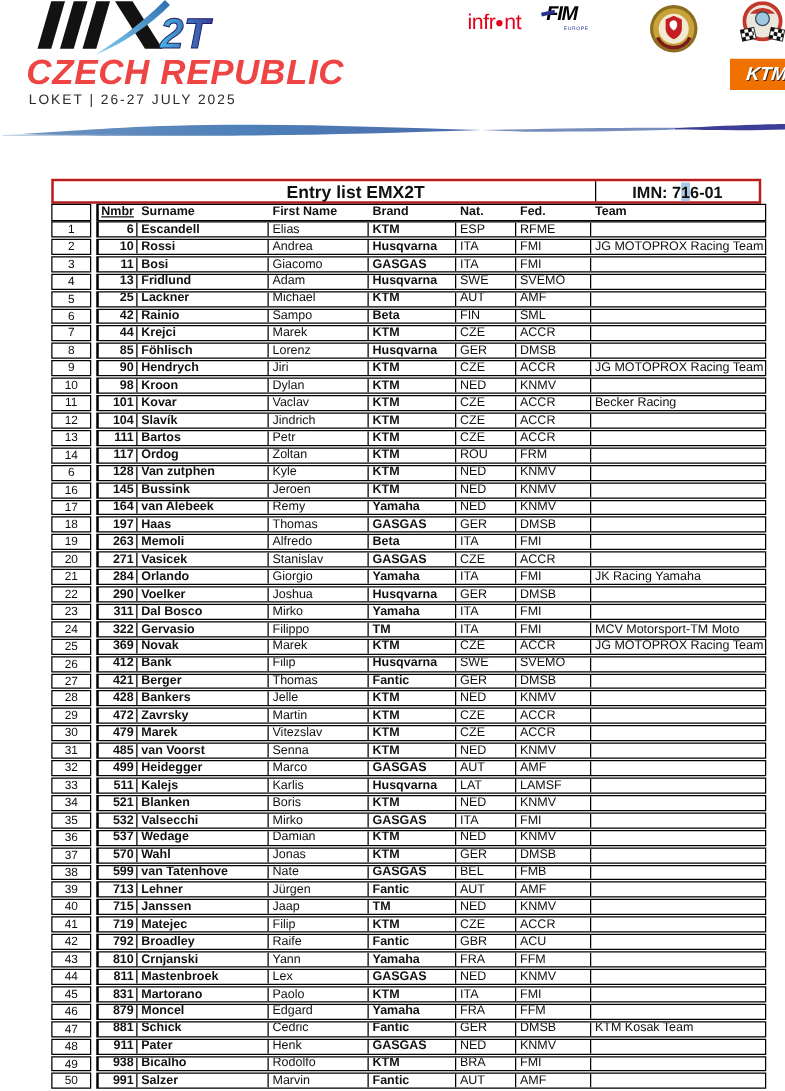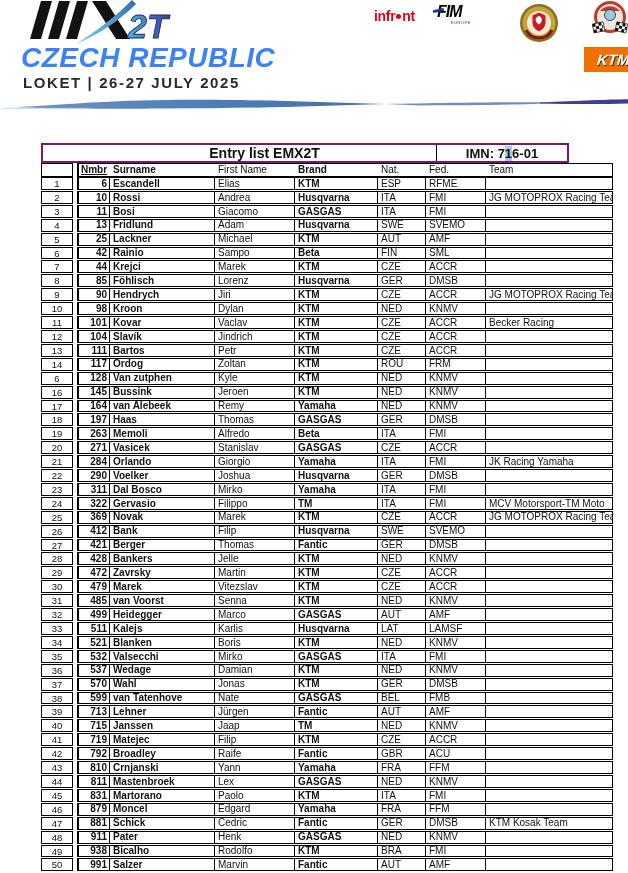--- a/index.html
+++ b/index.html
@@ -1,64 +1,64 @@
 <!DOCTYPE html>
 <html><head>
 <meta charset="utf-8">
 <style>
   html,body{margin:0;padding:0;background:#fff;}
   body{width:628px;height:873px;position:relative;overflow:hidden;
        font-family:"Liberation Sans",sans-serif;color:#111;}
   
   .hdr-logo{position:absolute;left:28px;top:0;}
   .event-title{position:absolute;left:21px;top:42px;font-size:28px;font-weight:900;
-       font-style:italic;letter-spacing:.5px;color:#3b82f6;white-space:nowrap;}
-  .event-sub{position:absolute;left:23px;top:74px;font-size:15px;font-weight:700;
+       font-style:italic;letter-spacing:.5px;color:#ef4444;white-space:nowrap;}
+  .event-sub{position:absolute;left:23px;top:74px;font-size:11px;font-weight:400;
        letter-spacing:1.6px;color:#2a2a2a;white-space:nowrap;}
-  .infront{position:absolute;left:374px;top:8px;font-size:14px;font-weight:700;
+  .infront{position:absolute;left:374px;top:8px;font-size:17px;font-weight:400;
        color:#e2001a;letter-spacing:-.3px;white-space:nowrap;}
   .inf-dot{display:inline-block;width:5px;height:5px;border-radius:50%;
        background:#e2001a;margin:0 1px 1px 1px;vertical-align:middle;}
   .fim{position:absolute;left:437px;top:4px;width:40px;}
   .fim-text{font-size:16px;font-weight:900;font-style:italic;color:#000000;
        letter-spacing:-1px;display:block;line-height:16px;}
   .fim-bar{position:absolute;left:-4px;top:5px;width:11px;height:3px;background:#27338f;
        transform:rotate(-12deg);}
   .fim-sub{display:block;font-size:4px;color:#27338f;letter-spacing:.5px;margin-left:14px;}
   .badge1{position:absolute;left:519px;top:3px;}
   .badge2{position:absolute;left:592px;top:1px;}
   .ktm-logo{position:absolute;left:584px;top:47px;width:58px;height:25px;background:#f07000;
        display:flex;align-items:center;justify-content:center;}
   .ktm-logo span{color:#fff;font-weight:900;font-style:italic;font-size:15px;
        text-shadow:1px 1px 0 #3a2a1a;transform:skewX(-6deg);}
   .brush{position:absolute;left:0;top:96px;}
   
   .entry-table{position:absolute;left:41px;top:143px;width:572px;}
   .entry-table *{box-sizing:border-box;}
-  .title-row{width:528px;height:20px;border:2px solid #701a75;display:flex;background:#fff;}
+  .title-row{width:568px;height:20px;border:2px solid #b91c1c;display:flex;background:#fff;}
   .title-cell{flex:1;display:flex;align-items:center;justify-content:center;
        padding-left:50px;font-size:14px;font-weight:700;}
   .imn-cell{width:131px;border-left:1px solid #000;display:flex;align-items:center;
        justify-content:center;font-size:13px;font-weight:700;white-space:pre;}
   .imn-hl{background:#a9c9e6;}
   .hrow{display:flex;height:14px;}
   .pos-cell{width:32px;border:1px solid #000;margin-right:4px;text-align:center;
        font-size:9.5px;line-height:12px;overflow:hidden;}
   .main{width:536px;border:1px solid #000;border-left-width:2px;display:flex;overflow:hidden;}
   .c{font-size:10px;line-height:11.5px;padding:0 0 0 3px;white-space:nowrap;overflow:hidden;
        border-left:1px solid #000;display:flex;align-items:center;}
   .c.nmbr{width:30px;border-left:none;justify-content:flex-end;padding:0 2px 0 0;font-weight:700;}
   .c.surname{width:105px;font-weight:700;}
   .c.first{width:80px;}
   .c.brand{width:70px;font-weight:700;}
-  .c.nat{width:48px;margin-left:13px;}
+  .c.nat{width:48px;}
   .c.fed{width:60px;}
   .c.team{flex:1;}
   .hrow .c{border-left-color:transparent;font-size:10px;}
-  .hrow .c.first,.hrow .c.nat,.hrow .c.fed,.hrow .c.team{font-weight:400;}
+  .hrow .c.first,.hrow .c.nat,.hrow .c.fed,.hrow .c.team{font-weight:700;}
   .hrow .pos-cell{border:1px solid #000;}
   .row{display:flex;height:12.92px;margin-bottom:1px;}
   .row .pos-cell{font-weight:400;}
 </style>
 </head>
 <body>
 
 <div>
 
   <svg class="hdr-logo" width="170" height="46" viewBox="0 0 170 46">

